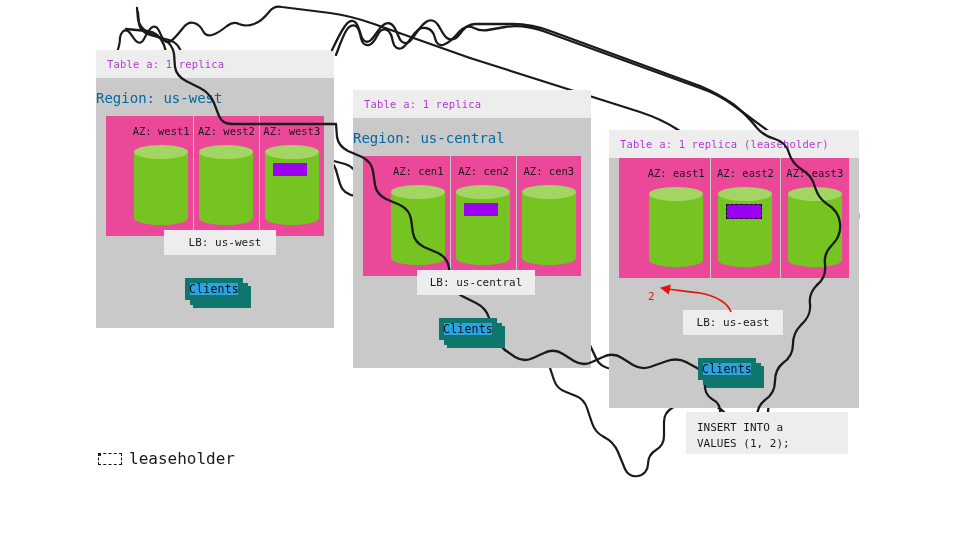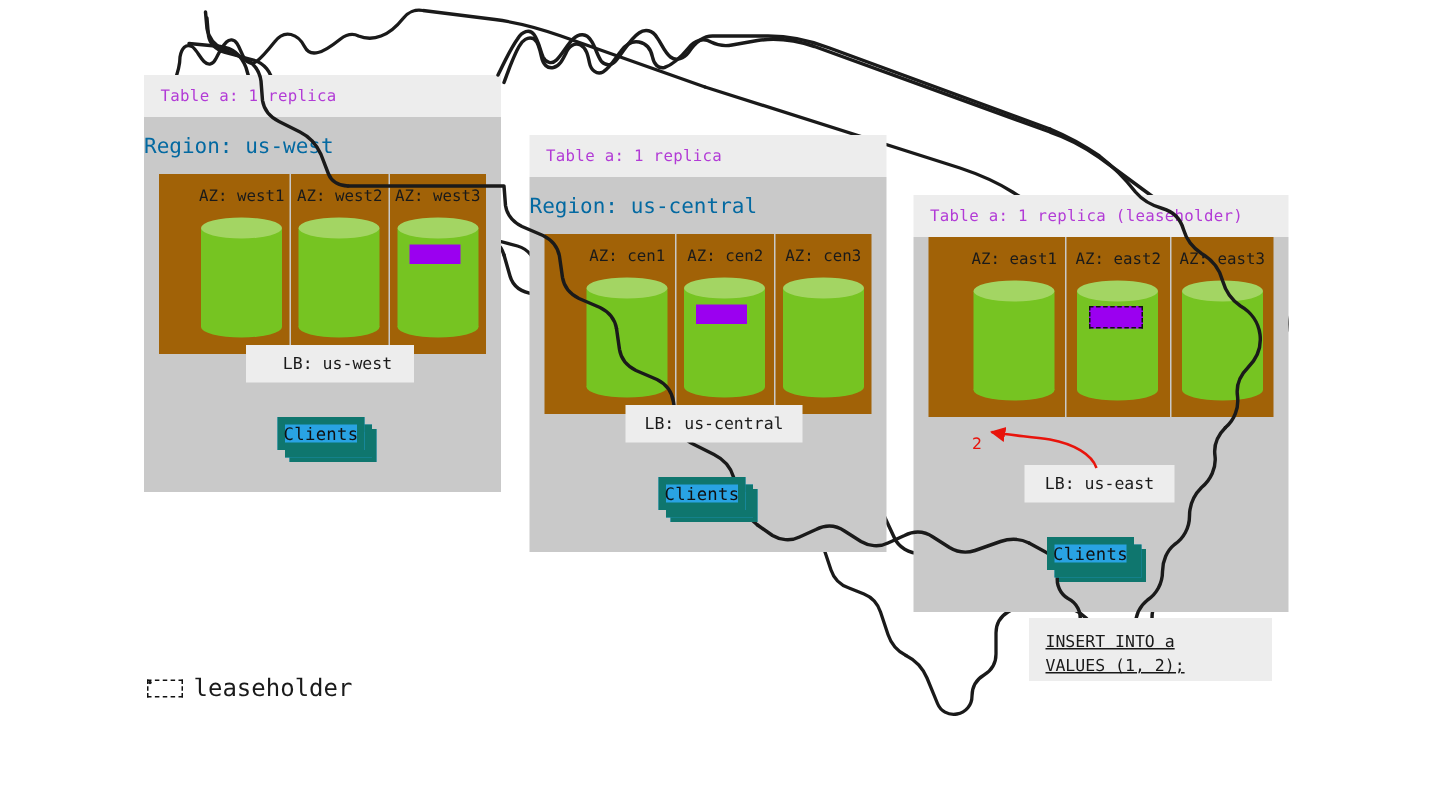--- a/index.html
+++ b/index.html
@@ -16,21 +16,21 @@
     background:#ededed;color:#b23bd6;
     font-size:10.5px;letter-spacing:.2px;
     display:flex;align-items:center;padding-left:11px;
     height:28px;box-sizing:border-box;white-space:nowrap;
   }
   .panel-body{background:#c9c9c9;box-sizing:border-box;}
   .region-title{
     color:#0369a1;font-size:14px;padding:12px 0 10px 0;white-space:nowrap;
   }
   .az-row{
-    background:#a16207;margin:0 10px;display:flex;position:relative;
+    background:#ec4899;margin:0 10px;display:flex;position:relative;
     box-sizing:border-box;
     padding-left:23px;
   }
   .az-cell{
     flex:1 1 0;display:flex;flex-direction:column;align-items:center;
     padding-top:9px;position:relative;box-sizing:border-box;
   }
   .az-cell + .az-cell{border-left:1px solid #c9c9c9;}
   .az-label{font-size:10.5px;color:#1a1a1a;white-space:nowrap;margin-bottom:8px;}
 
@@ -67,21 +67,20 @@
   .clients .card.top{
     display:flex;align-items:center;justify-content:center;
     color:#101010;font-size:11.5px;letter-spacing:.2px;
   }
 
   
   .sql-box{
     position:absolute;background:#ededed;color:#1a1a1a;font-size:11px;
     line-height:16px;padding:8px 0 0 11px;box-sizing:border-box;white-space:pre;
     z-index:7;
-    text-decoration:underline;
   }
 
   
   .legend{position:absolute;display:flex;align-items:center;z-index:8;}
   .legend .swatch{
     width:24px;height:12px;border:1.5px dashed #111111;box-sizing:border-box;
     background:transparent;
   }
   .legend .legend-label{
     margin-left:7px;font-size:16px;color:#1a1a1a;white-space:nowrap;

